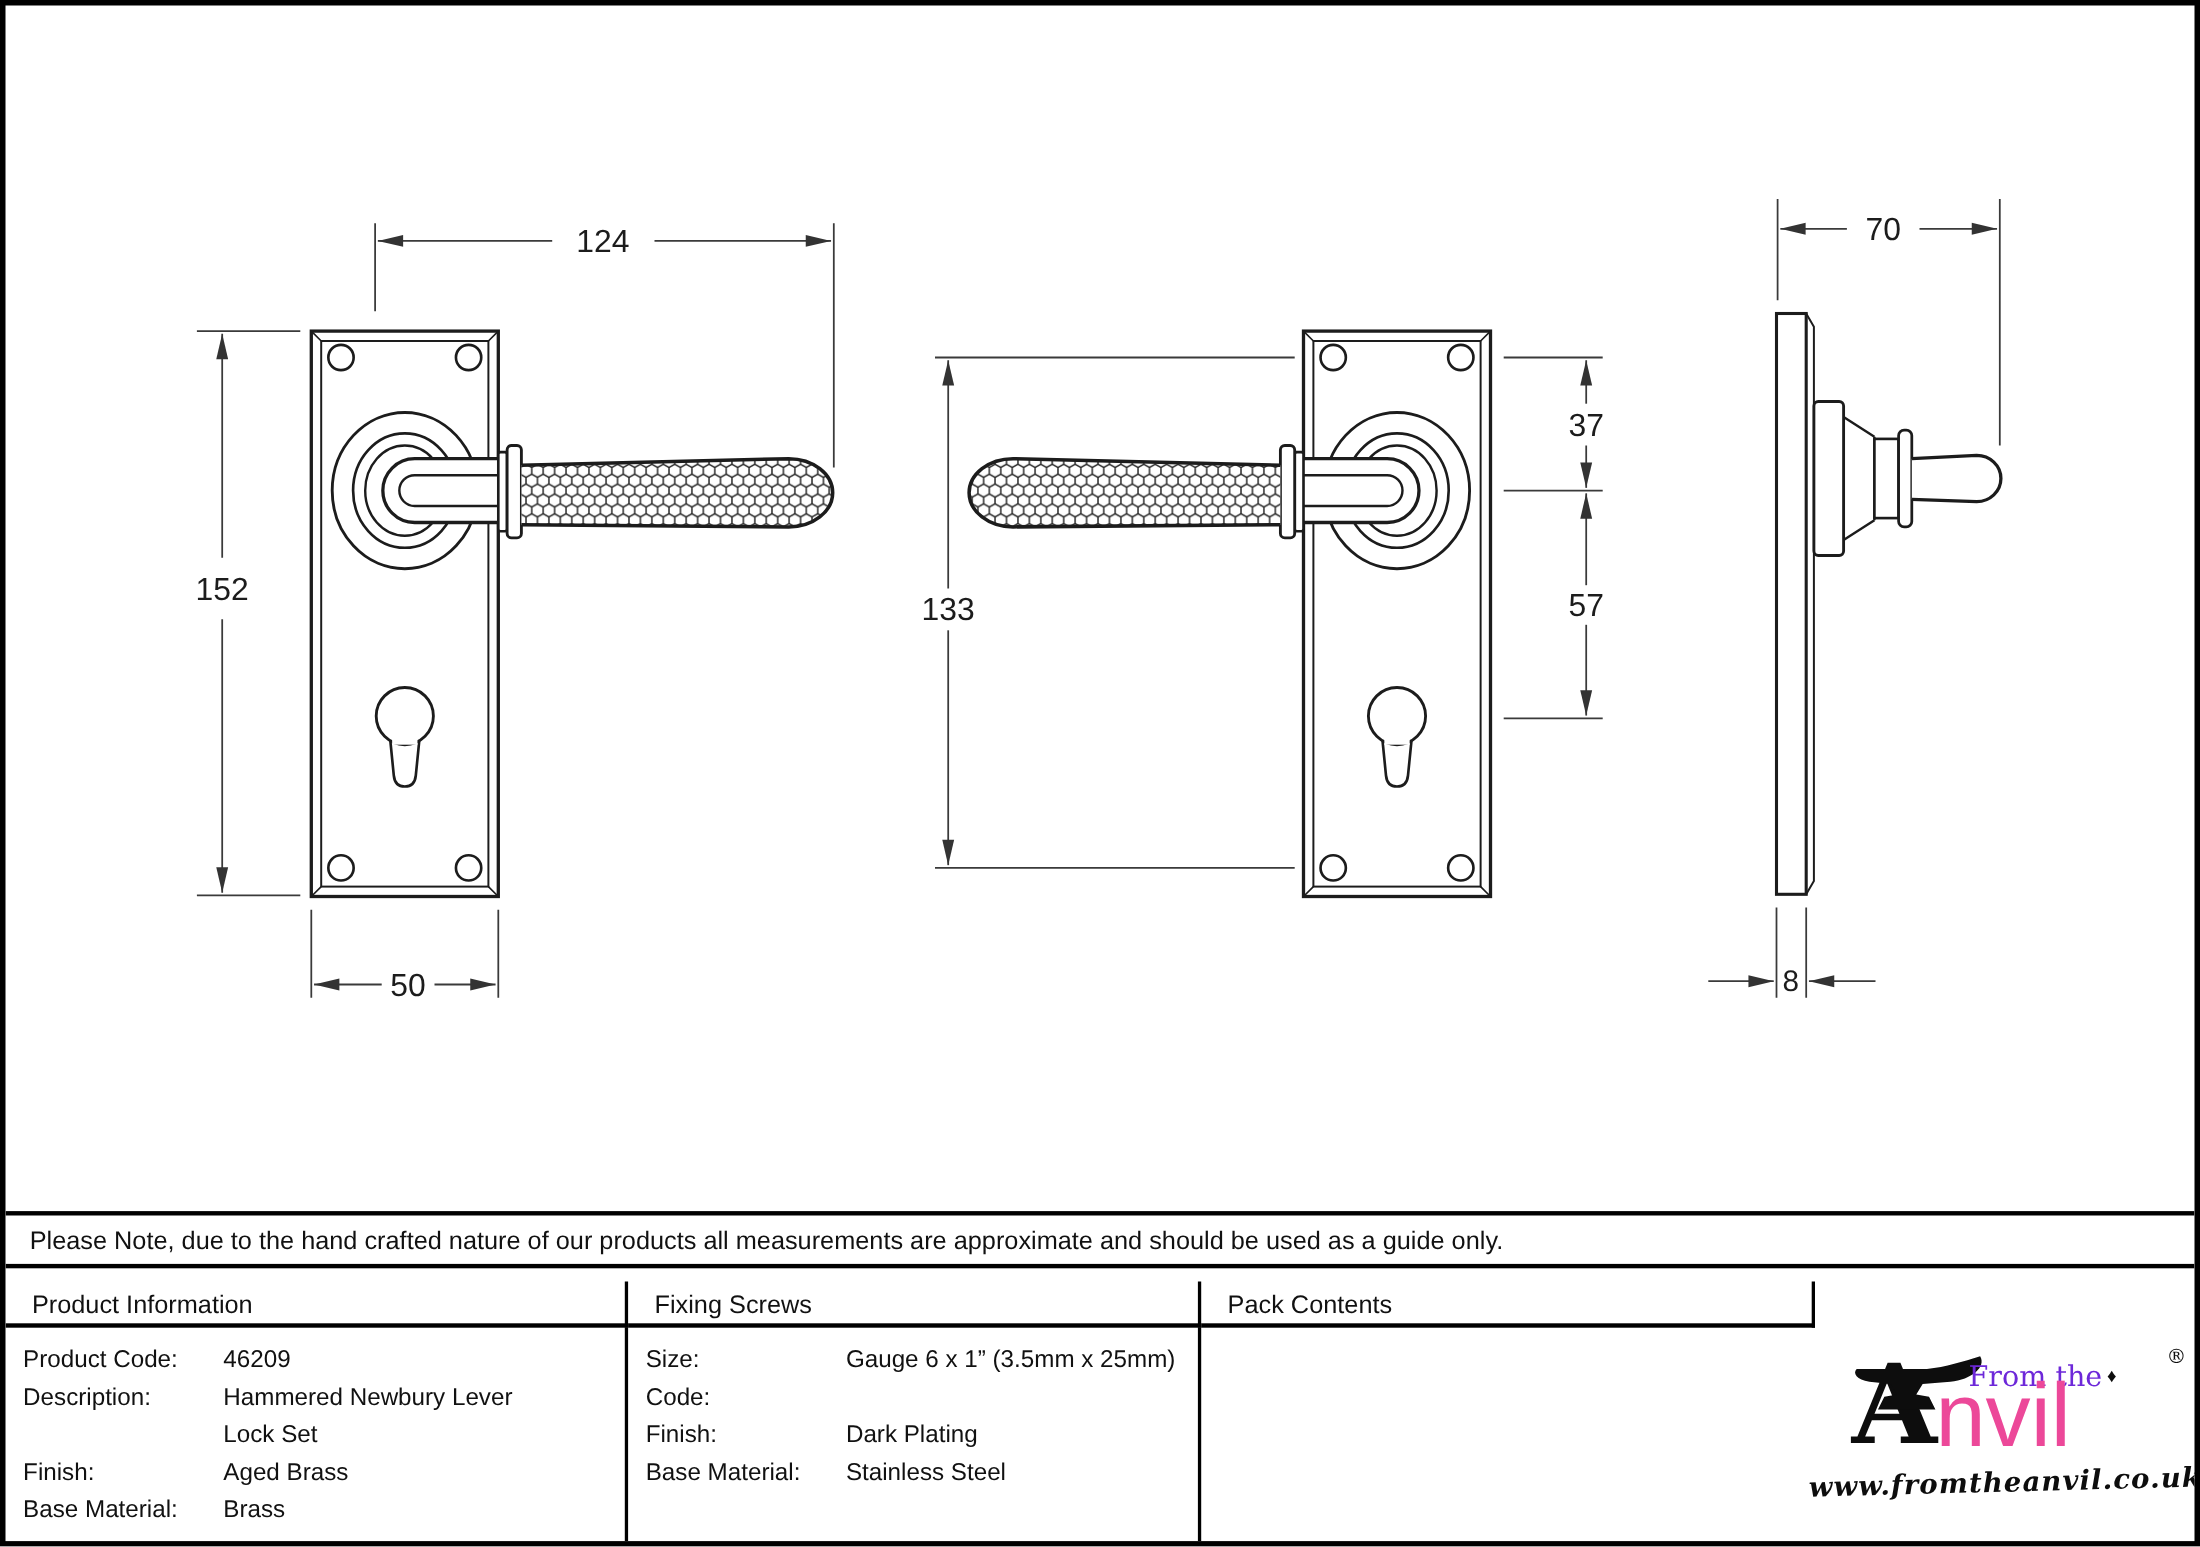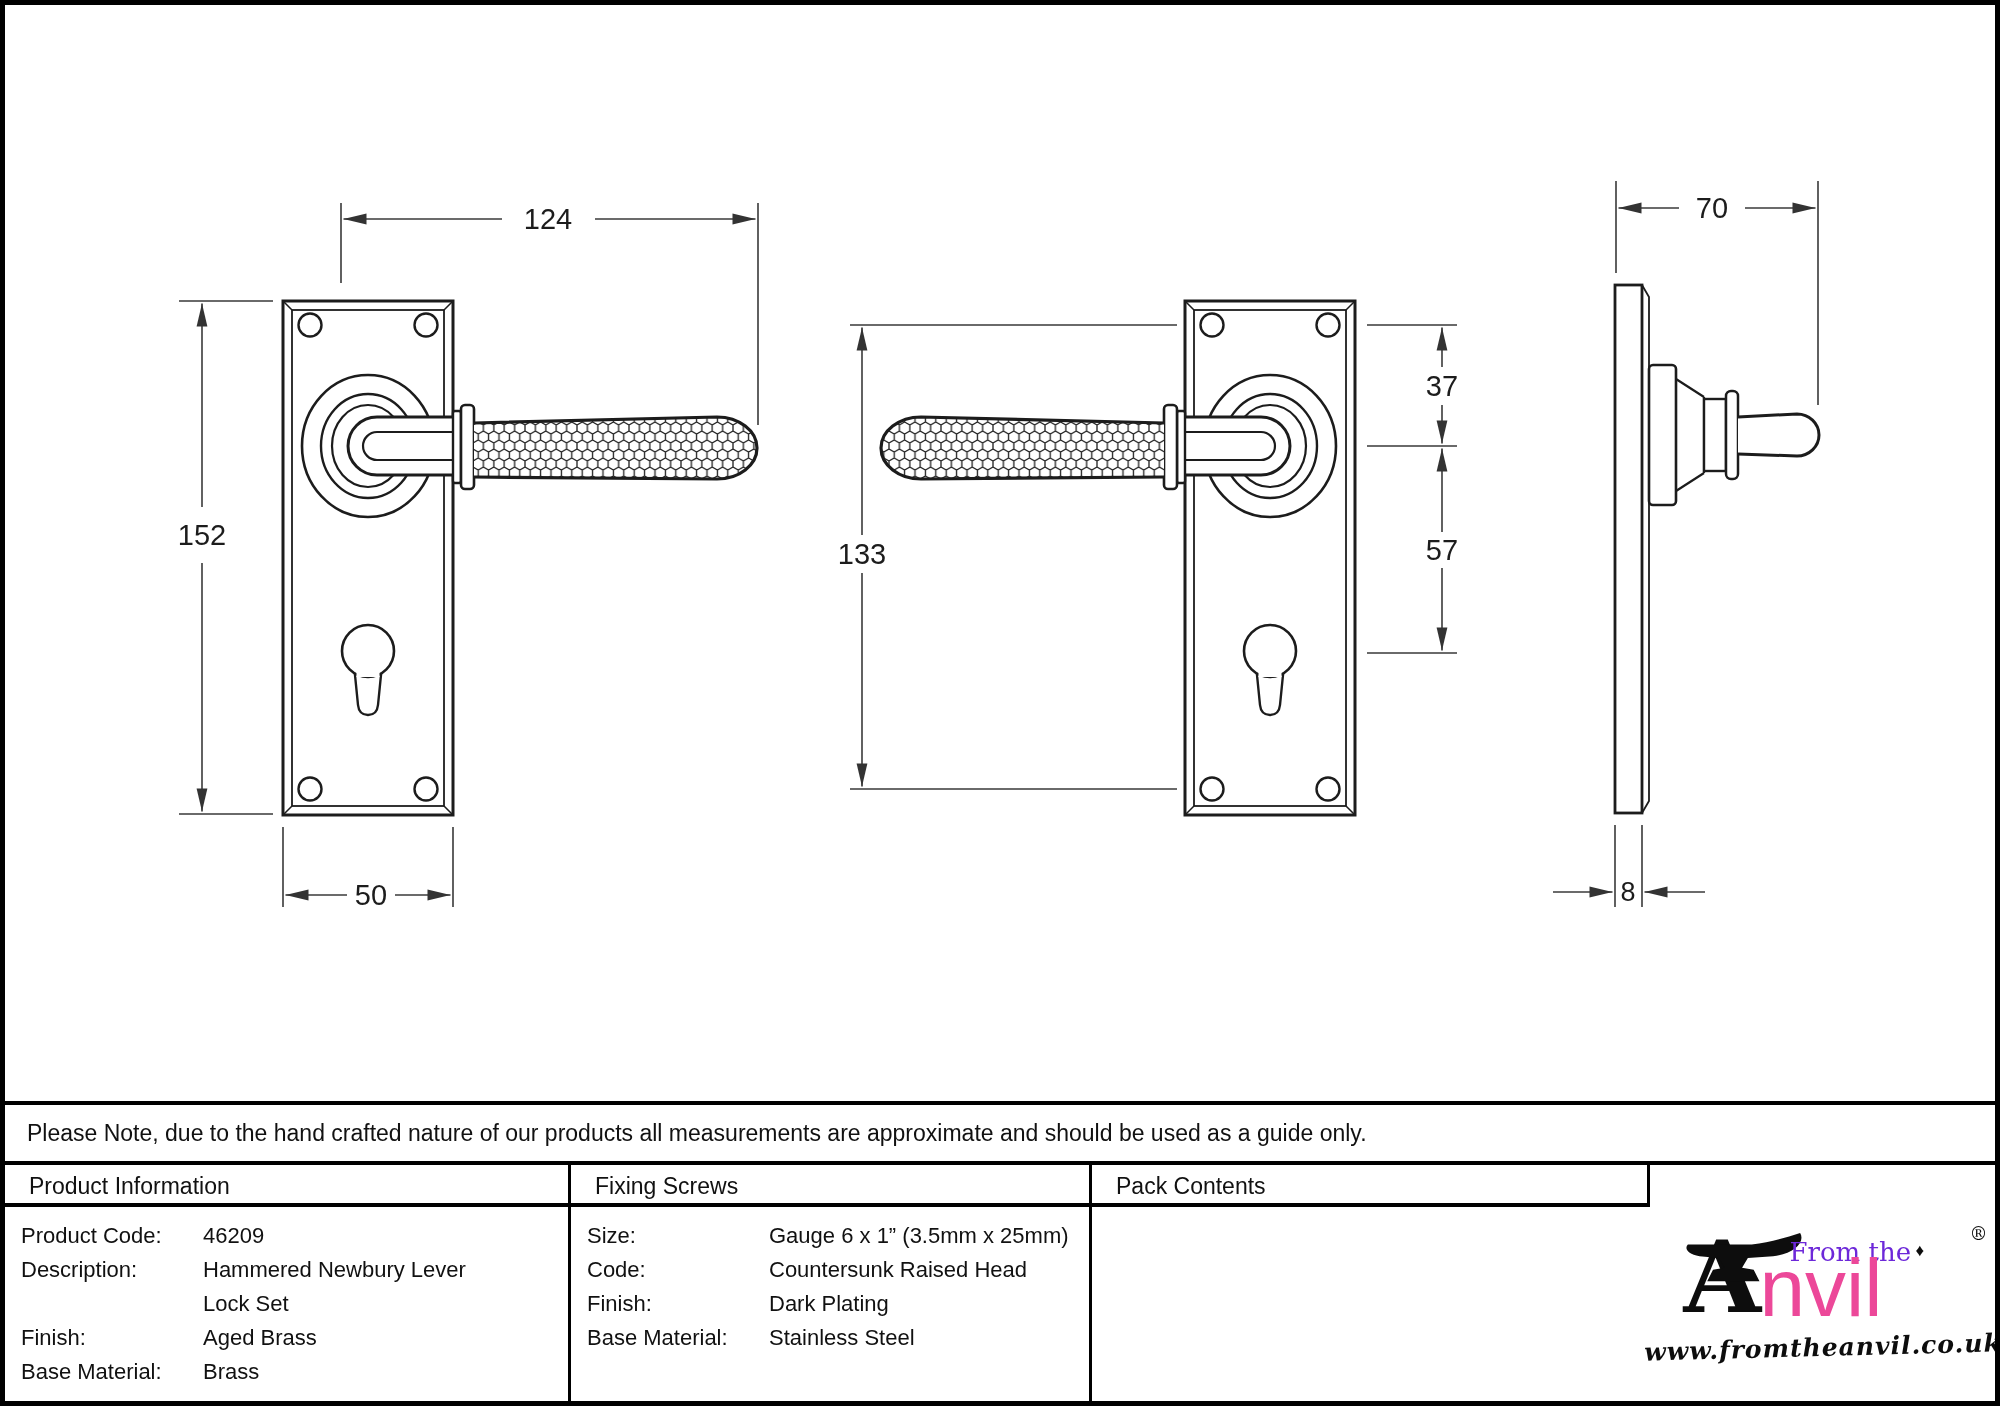--- a/index.html
+++ b/index.html
@@ -10,21 +10,21 @@
     background:#ffffff;
     border:5px solid #000;
     font-family:"Liberation Sans", sans-serif;
     color:#111;
     overflow:hidden;
   }
   svg text{font-family:"Liberation Sans", sans-serif;}
   .drawing-area{position:absolute;top:0;left:0;}
   
   .note-row{
-    position:absolute;left:0;right:0;top:1096px;height:64px;
+    position:absolute;left:0;right:0;top:1096px;height:52px;
     box-sizing:border-box;
     border-top:4px solid #000;border-bottom:4px solid #000;
     display:flex;align-items:center;
     padding-left:22px;
     font-size:23px;
   }
   
   .info-table{
     position:absolute;left:0;right:0;top:1160px;bottom:0;
     display:grid;
@@ -263,21 +263,20 @@
     </div>
 
 
     <div class="td">
       <div class="kvrow">
         <span class="k">Size:</span>
         <span class="v">Gauge 6 x 1” (3.5mm x 25mm)</span>
       </div>
       <div class="kvrow">
         <span class="k">Code:</span>
-        <span class="v">Countersunk Raised Head</span>
       </div>
       <div class="kvrow">
         <span class="k">Finish:</span>
         <span class="v">Dark Plating</span>
       </div>
       <div class="kvrow">
         <span class="k">Base Material:</span>
         <span class="v">Stainless Steel</span>
       </div>
     </div>

